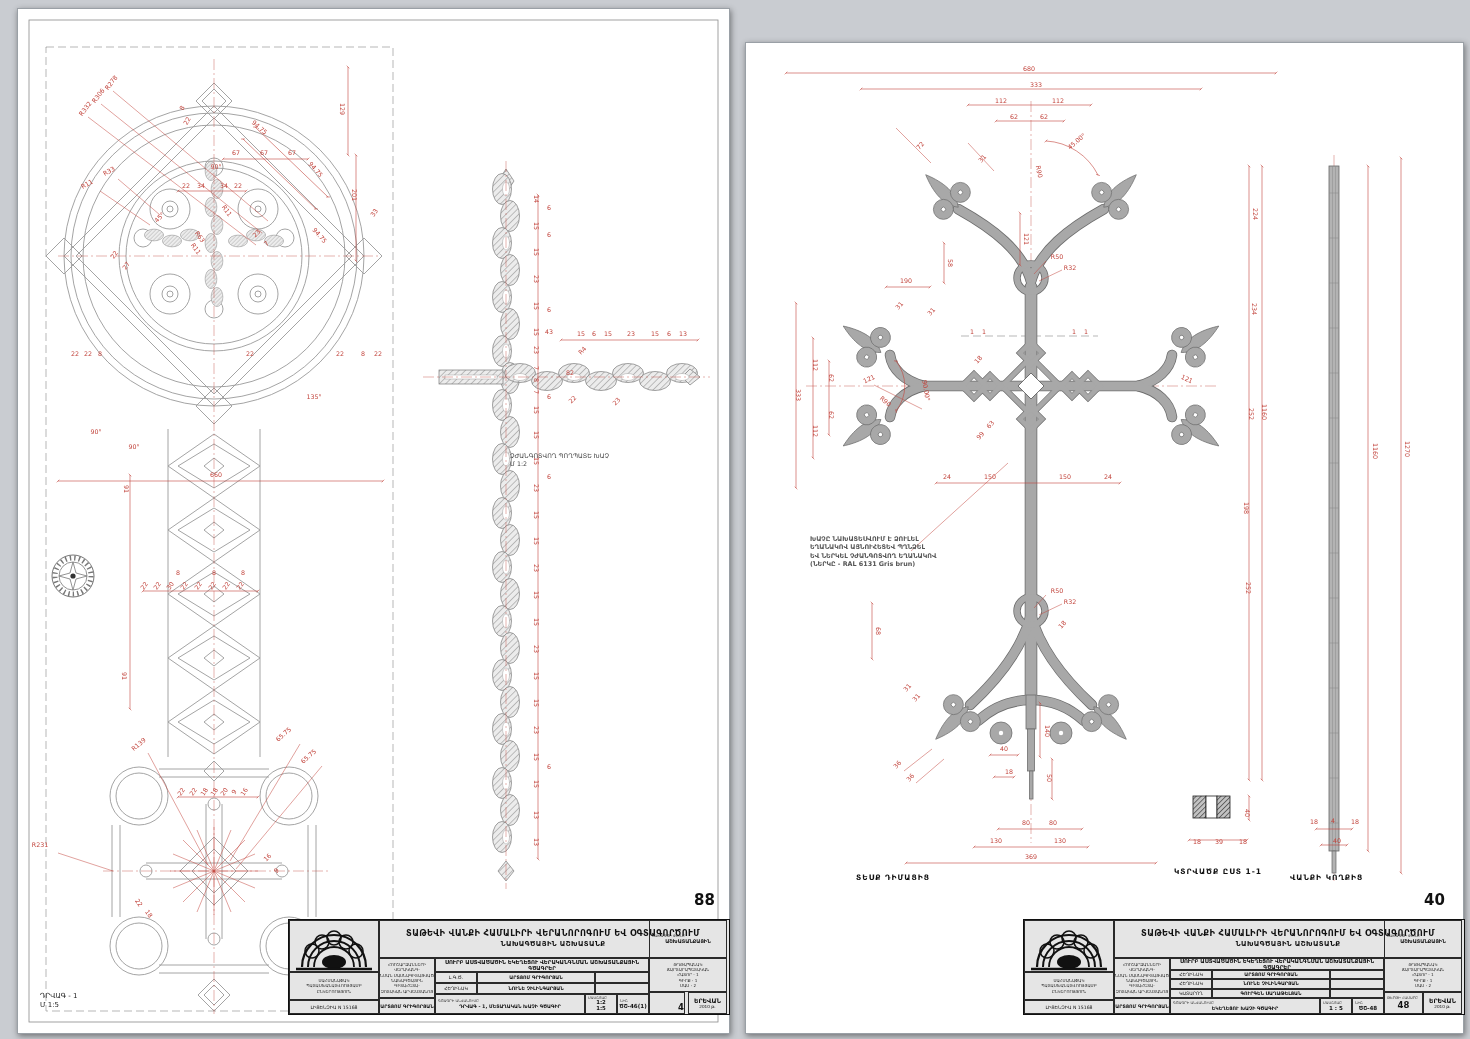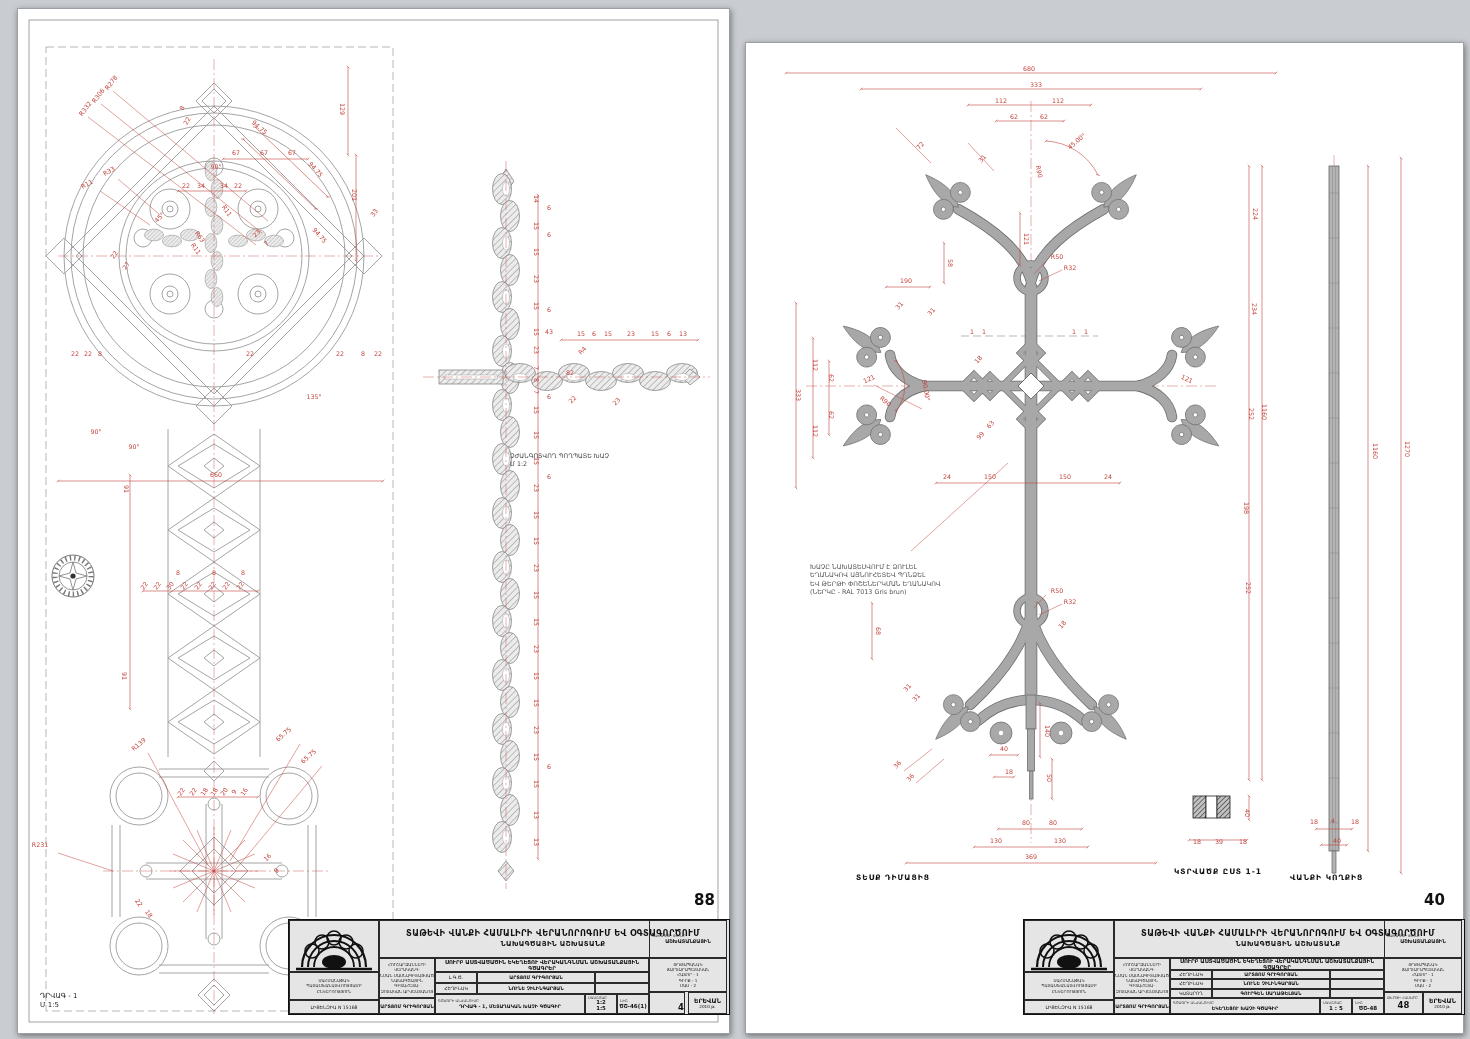--- a/index.html
+++ b/index.html
@@ -685,25 +685,25 @@
         <text x="587" y="780">4</text>
         <text x="609" y="781">18</text>
         <text x="591" y="800">40</text>
         <text x="499" y="770" transform="rotate(90 499 770)">40</text>
         <text x="451" y="801">18</text>
         <text x="473" y="801">39</text>
         <text x="497" y="801">18</text>
       </g>
   </svg>
 
-  <div class="note" style="left:64px;top:520px;">
+  <div class="note" style="left:64px;top:492px;font-weight:bold;">
     <div>ԽԱՉԸ ՆԱԽԱՏԵՍՎՈՒՄ Է ՁՈՒԼԵԼ</div>
     <div>ԵՂԱՆԱԿՈՎ ԱՅՆՈՒՀԵՏԵՎ ՊՂՆՁԵԼ</div>
-    <div>ԵՎ ԹԵՐԹԻ ՓՈՇԵՆԵՐԿՄԱՆ ԵՂԱՆԱԿՈՎ</div>
-    <div>(ՆԵՐԿԸ - RAL 7013 Gris brun)</div>
+    <div>ԵՎ ՆԵՐԿԵԼ ՉԺԱՆԳՈՏՎՈՂ ԵՂԱՆԱԿՈՎ</div>
+    <div>(ՆԵՐԿԸ - RAL 6131 Gris brun)</div>
   </div>
 
   <div class="viewlabel" style="left:110px;top:830px;">ՏԵՍՔ ԴԻՄԱՑԻՑ</div>
   <div class="viewlabel" style="left:428px;top:824px;">ԿՏՐՎԱԾՔ ԸՍՏ 1-1</div>
   <div class="viewlabel" style="left:544px;top:830px;">ՎԱՆՔԻ ԿՈՂՔԻՑ</div>
   <div class="pageno" style="left:678px;top:848px;">40</div>
 
   <div class="tb" style="left:277px;top:876px;width:440px;height:94px;">
     <div class="cell" style="left:0;top:0;width:90px;height:52px;">
       <svg width="80" height="50" viewBox="0 0 80 50">

